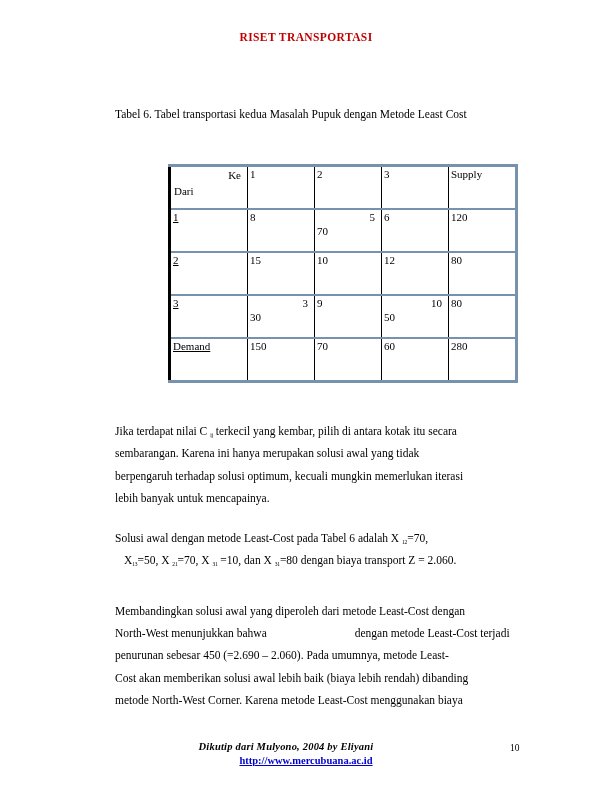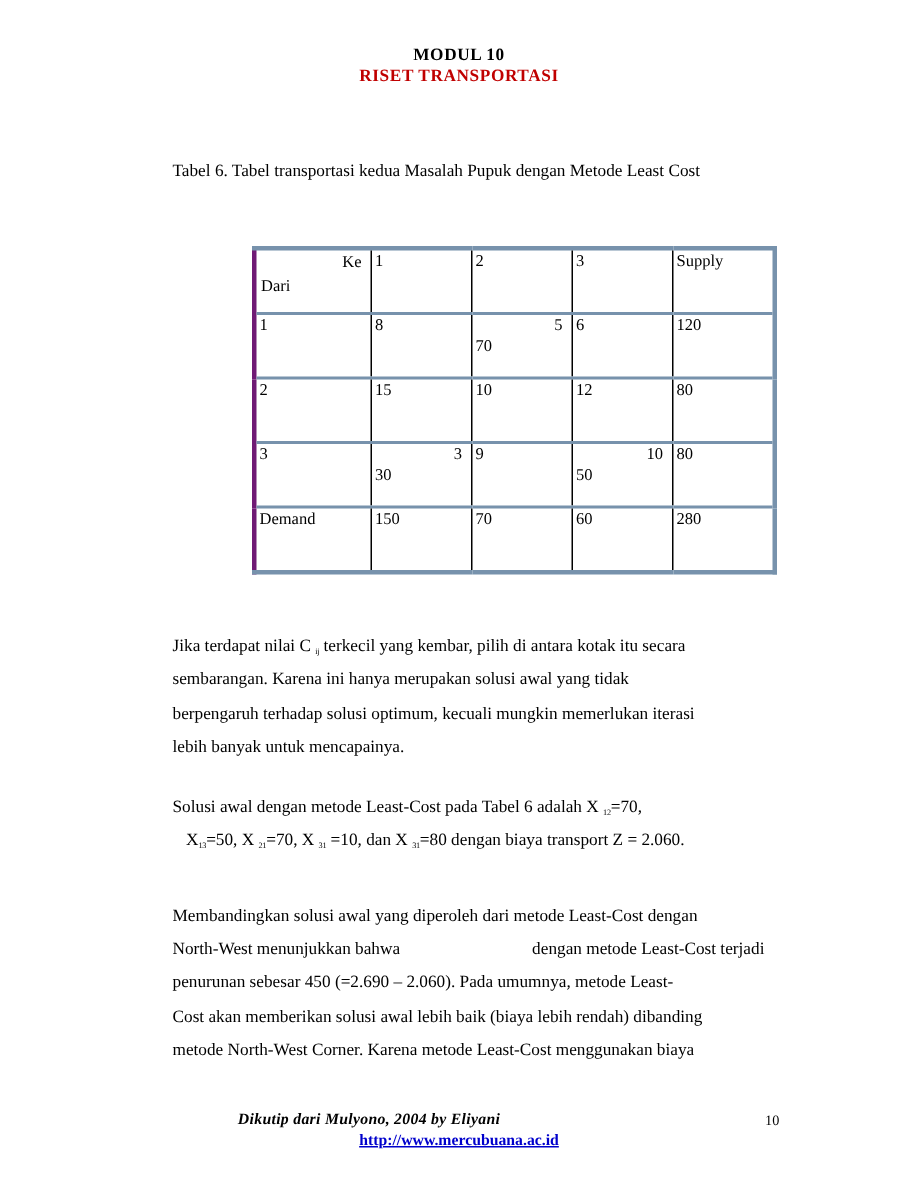--- a/index.html
+++ b/index.html
@@ -65,21 +65,21 @@
     border-right: 1px solid #000000;
     border-top: 2px solid #7792ac;
     border-bottom: 2px solid #7792ac;
     vertical-align: top;
     padding: 1px 2px 0 2px;
     height: 40px;
     position: relative;
   }
   table.trans tr:first-child td { border-top: 3px solid #7792ac; }
   table.trans tr:last-child td { border-bottom: 3px solid #7792ac; }
-  table.trans td:first-child { border-left: 3px solid #701a75; }
+  table.trans td:first-child { border-left: 3px solid #000000; text-decoration: underline; }
   table.trans td:last-child { border-right: 3px solid #7792ac; }
 
   .col-rc { width: 72px; }
   .col-n  { width: 62px; }
   .col-s  { width: 62px; }
 
   
   .corner { position: relative; height: 40px; }
   .corner .ke {
     position: absolute;
@@ -137,20 +137,21 @@
   .footer-note {
     position: absolute;
     top: 741px;
     left: 0;
     width: 492px;
     text-align: center;
     font-style: italic;
     font-weight: bold;
     font-size: 10.5px;
     letter-spacing: 0.2px;
+    padding-left: 40px;
   }
   .footer-link {
     position: absolute;
     top: 755px;
     left: 0;
     width: 612px;
     text-align: center;
     font-size: 10.5px;
     font-weight: bold;
   }
@@ -162,21 +163,20 @@
     position: absolute;
     top: 743px;
     left: 510px;
     font-size: 9.5px;
   }
 </style>
 </head>
 <body>
 
 <div class="doc-header">
-  <div class="hline">MODUL 10</div>
   <div class="hline-red">RISET TRANSPORTASI</div>
 </div>
 
 <div class="caption">Tabel 6. Tabel transportasi kedua Masalah Pupuk dengan Metode Least Cost</div>
 
 <div class="tbl-wrap">
   <table class="trans">
     <tbody>
         <tr>
       <td class="col-rc">

